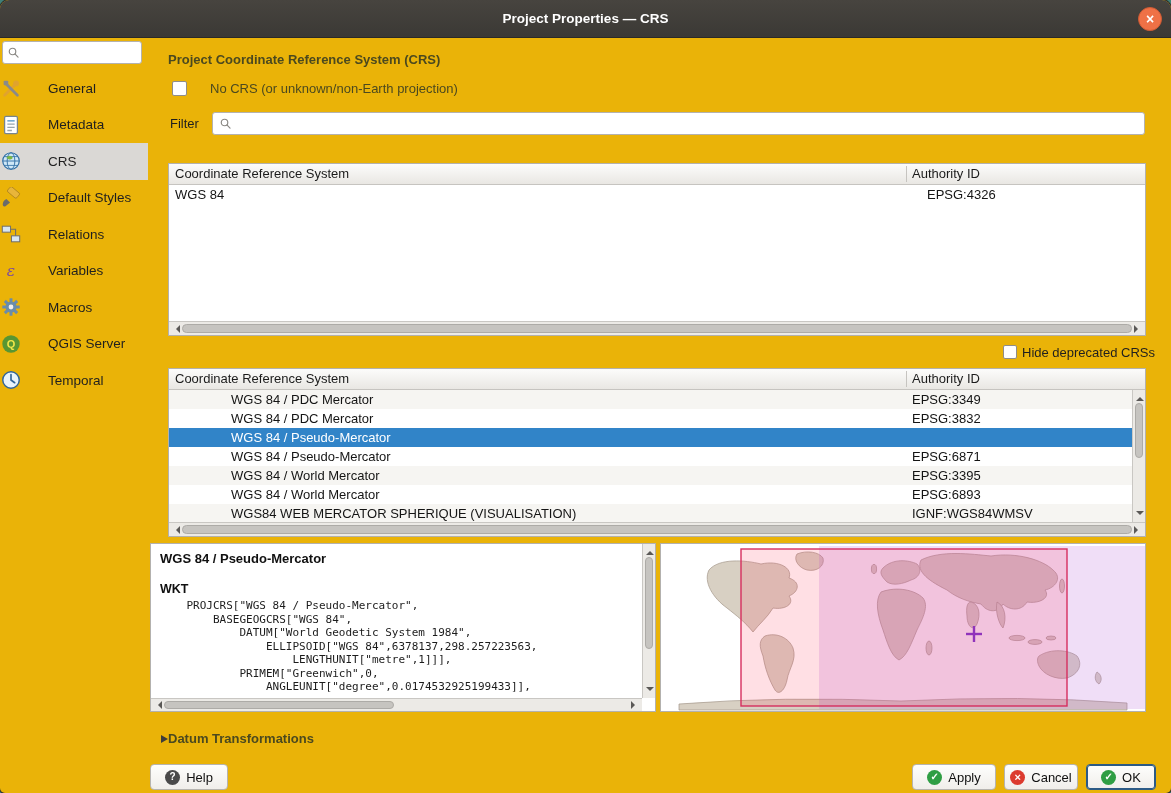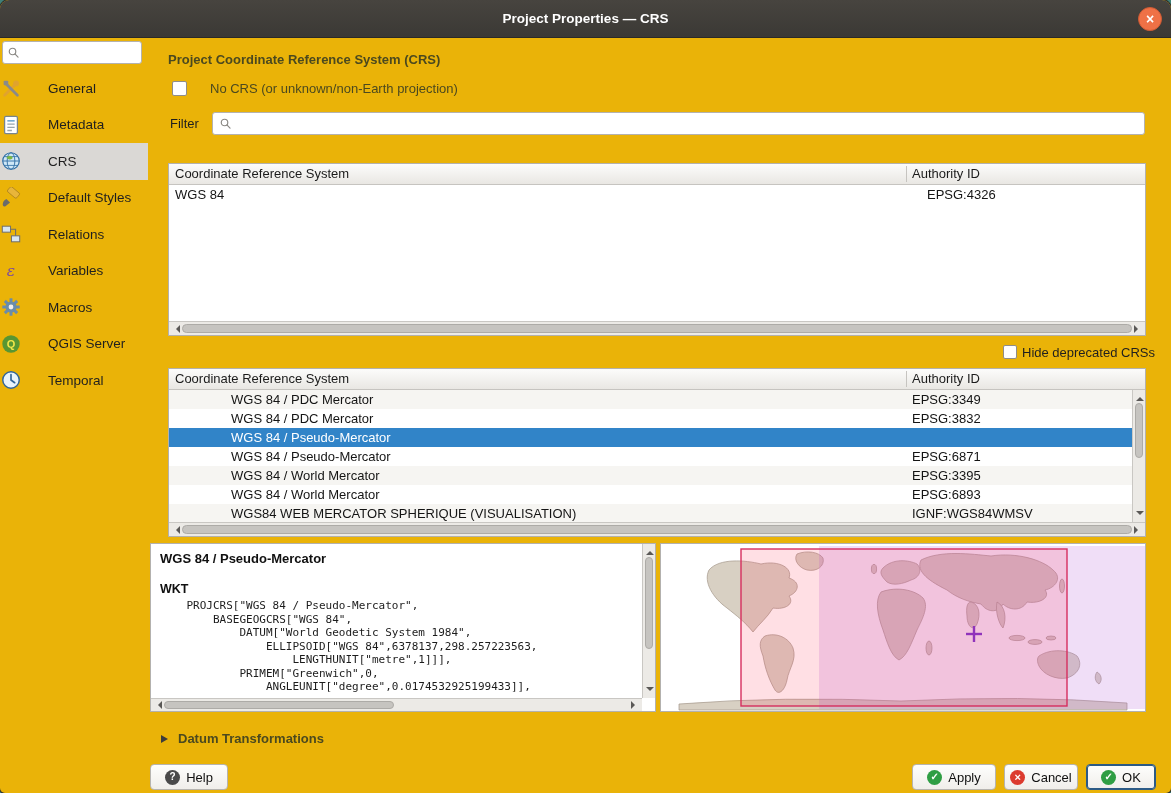--- a/index.html
+++ b/index.html
@@ -42,21 +42,21 @@
   .arr{position:absolute;width:0;height:0;border:4px solid transparent;}
   .arr-left{left:3px;top:3px;border-right-color:#5a5856;}
   .arr-right{right:3px;top:3px;border-left-color:#5a5856;}
   .arr-up{left:3px;top:3px;border-bottom-color:#5a5856;}
   .arr-down{left:3px;bottom:3px;border-top-color:#5a5856;}
   
   .details-title{position:absolute;left:9px;top:7px;font-weight:bold;font-size:13px;color:#101010;}
   .wkt-label{position:absolute;left:9px;top:38px;font-weight:bold;font-size:12.5px;color:#101010;}
   pre.wkt{position:absolute;left:9px;top:55px;right:16px;bottom:15px;margin:0;overflow:hidden;font-family:"DejaVu Sans Mono",monospace;font-size:11px;line-height:13.5px;color:#1c1c1c;white-space:pre;}
   
-  .expander{position:absolute;left:161px;top:731px;display:flex;align-items:center;gap:10px;cursor:pointer;}
+  .expander{position:absolute;left:161px;top:731px;display:flex;align-items:center;cursor:pointer;}
   .tri{width:0;height:0;border-left:7px solid #3c3c3c;border-top:4.5px solid transparent;border-bottom:4.5px solid transparent;}
   .expander .heading-inline{font-weight:bold;font-size:13px;color:#4b491f;}
   
   .btn{position:absolute;top:764px;height:26px;background:linear-gradient(#fefefd,#f0eeea);border:1px solid #b6b4b0;border-radius:4px;display:flex;align-items:center;justify-content:center;gap:6px;font-size:13px;color:#101010;box-sizing:border-box;cursor:pointer;}
   .btn.default{border-color:#2c5a85;box-shadow:inset 0 0 0 1px #2c5a85;}
   .icon-circle{width:15px;height:15px;border-radius:50%;display:flex;align-items:center;justify-content:center;color:#fff;font-size:10px;font-weight:bold;line-height:1;flex:0 0 15px;}
   .help-ic{background:#4a4a4a;}
   .apply-ic{background:#2f9e44;}
   .cancel-ic{background:#dc3b2f;font-size:11px;}
   .ok-ic{background:#2f9e44;}

